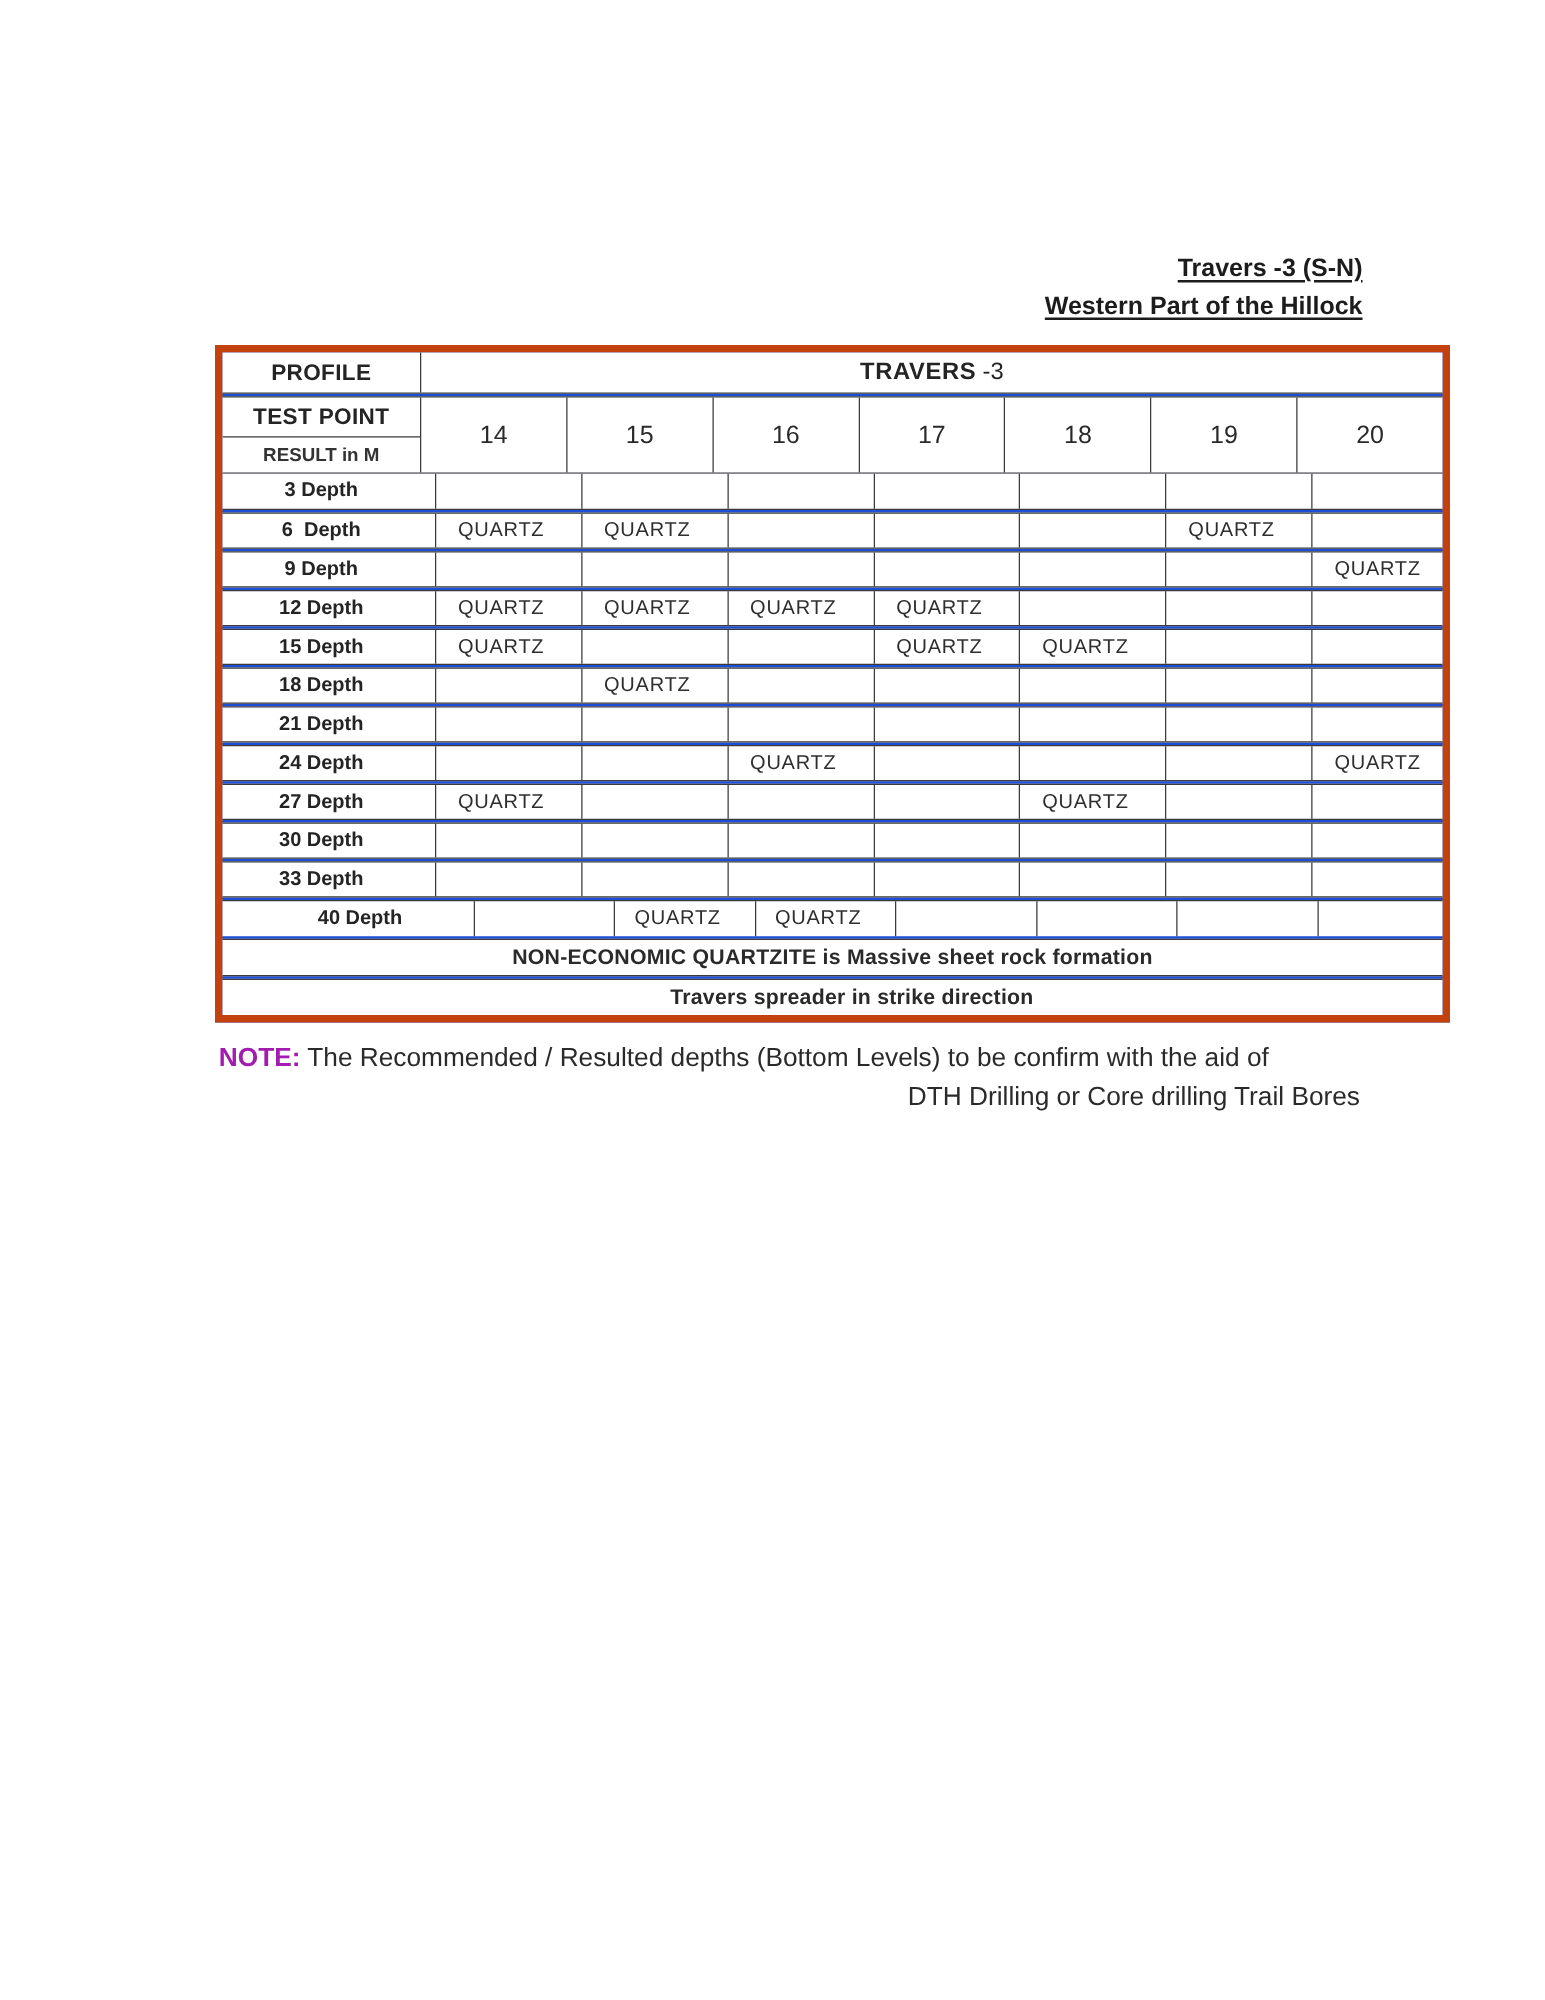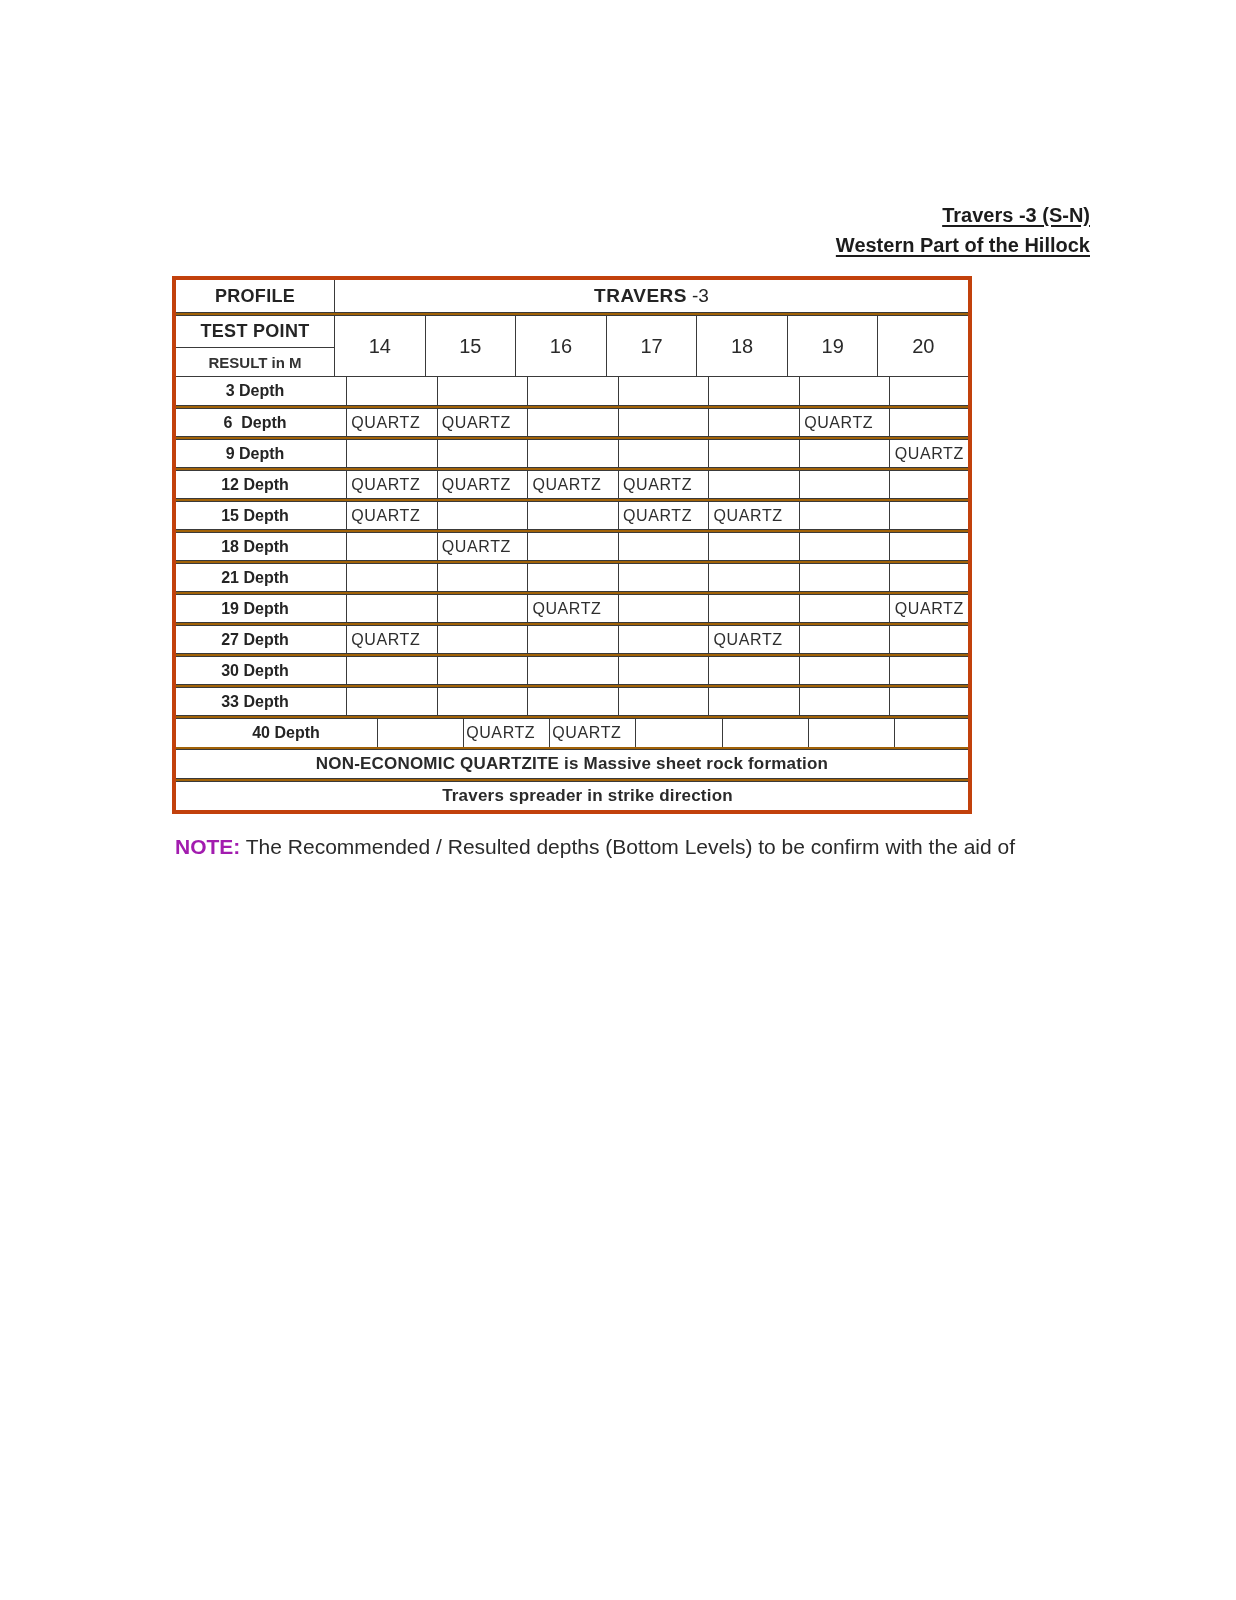--- a/index.html
+++ b/index.html
@@ -28,23 +28,23 @@
     text-decoration: underline;
     text-decoration-thickness: 2px;
     text-underline-offset: 3px;
   }
 
   
   .tbl {
     position: absolute;
     left: 172px;
     top: 276px;
-    width: 800px;
-    border: 4px solid #c2410c;
-    background: #a16207;
+    width: 988px;
+    border: 6px solid #c2410c;
+    background: #1d4ed8;
     box-sizing: border-box;
   }
   .trow {
     display: flex;
     box-sizing: border-box;
     border-top: 1.5px solid #3a3a3a;
     border-bottom: 1.5px solid #3a3a3a;
     margin-top: 2px;
     background: #fff;
   }
@@ -240,21 +240,21 @@
     <div class="cell data-col val"></div>
     <div class="cell data-col val"></div>
     <div class="cell data-col val"></div>
     <div class="cell data-col val"></div>
     <div class="cell data-col val"></div>
     <div class="cell data-col val"></div>
     <div class="cell data-col val"></div>
   </div>
 
   <div class="trow drow">
-    <div class="cell label-col lbl">19 Depth</div>
+    <div class="cell label-col lbl">24 Depth</div>
     <div class="cell data-col val"></div>
     <div class="cell data-col val"></div>
     <div class="cell data-col val">QUARTZ</div>
     <div class="cell data-col val"></div>
     <div class="cell data-col val"></div>
     <div class="cell data-col val"></div>
     <div class="cell data-col val">QUARTZ</div>
   </div>
 
   <div class="trow drow">
@@ -310,15 +310,16 @@
       <div class="cell data-col frow-text">Travers spreader in strike direction</div>
     </div>
 
   </div>
 
   <div class="note-block">
     <div class="note-line1">
       <span class="note-prefix">NOTE:</span>
       <span>The Recommended / Resulted depths (Bottom Levels) to be confirm with the aid of</span>
     </div>
+    <div class="note-line2">DTH Drilling or Core drilling Trail Bores</div>
   </div>
 
 </div>
 
 </body></html>

